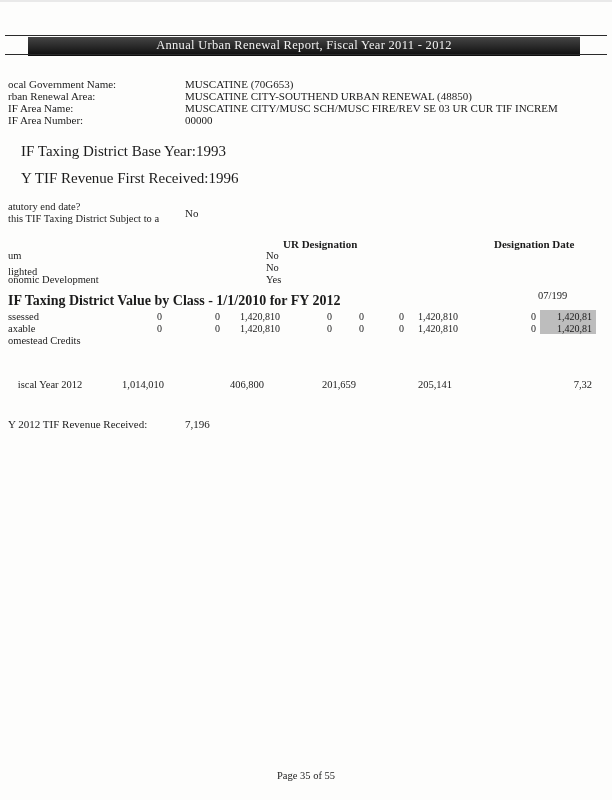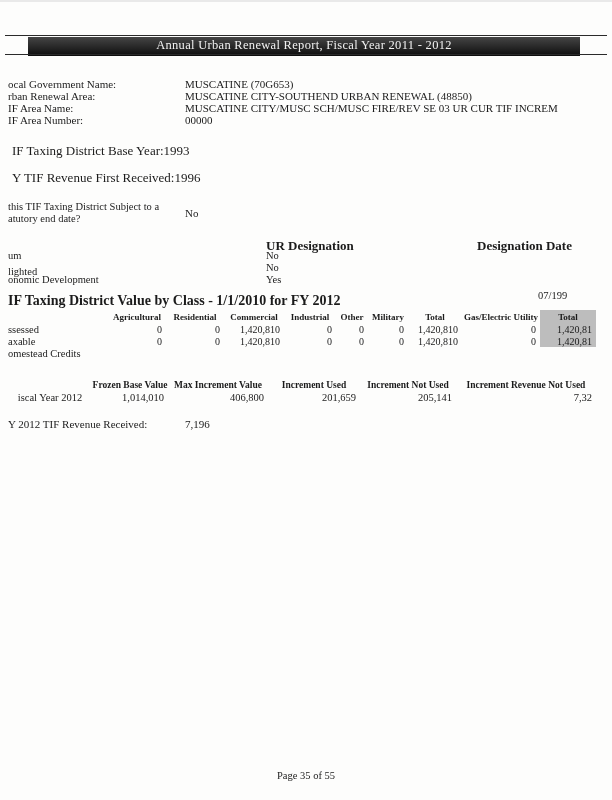--- a/index.html
+++ b/index.html
@@ -16,24 +16,24 @@
     position:absolute; left:28px; right:32px; top:35px; height:19px;
     background:linear-gradient(#454545,#0d0d0d);
     color:#f2f2f2; text-align:center; font-size:12.5px; line-height:17px;
     letter-spacing:0.3px;
   }
   .sec-title { position:absolute; left:8px; font-weight:bold; }
   .s1-title { top:58px; font-size:13px; }
   .s2-title { top:291px; font-size:14px; }
   .field-row { position:absolute; left:8px; font-size:11px; white-space:nowrap; }
   .field-row .lbl { display:inline-block; width:177px; }
-  .inline-pair { position:absolute; left:12px; font-size:13px; }
+  .inline-pair { position:absolute; left:21px; font-size:15px; }
   .statq { position:absolute; left:8px; top:199px; width:172px; font-size:10.5px; line-height:11.5px; }
   .stat-ans { position:absolute; left:185px; top:205px; font-size:11px; }
-  .des-h { position:absolute; top:236px; font-size:13px; font-weight:bold; }
+  .des-h { position:absolute; top:236px; font-size:11px; font-weight:bold;margin-left:17px; }
   .des-h1 { left:266px; }
   .des-h2 { left:477px; }
   .des-lbl { position:absolute; left:8px; font-size:10.5px; }
   .des-val { position:absolute; left:266px; font-size:10.5px; }
   .des-date { position:absolute; left:538px; font-size:10.5px; }
   table.grid { position:absolute; left:8px; width:588px; border-collapse:collapse; table-layout:fixed; }
   table.grid td { padding:0 4px 0 0; overflow:hidden; white-space:nowrap; }
   .class-table { top:308px; }
   .class-table td { font-size:10px; height:12px; }
   .class-table tr.thead td { font-size:9px; font-weight:bold; text-align:center; height:13px; padding:0; }
@@ -76,22 +76,22 @@
 
   <div class="inline-pair" style="top:141px">
     <span>IF Taxing District Base Year:</span><span>1993</span>
   </div>
 
   <div class="inline-pair" style="top:168px">
     <span>Y TIF Revenue First Received:</span><span>1996</span>
   </div>
 
   <div class="statq">
+    <div>atutory end date?</div>
     <div>this TIF Taxing District Subject to a</div>
-    <div>atutory end date?</div>
   </div>
   <div class="stat-ans">No</div>
 
   <div class="des-h des-h1">UR Designation</div>
   <div class="des-h des-h2">Designation Date</div>
 
   <div class="des-lbl" style="top:248px">um</div>
   <div class="des-val" style="top:248px">No</div>
 
   <div class="des-lbl" style="top:264px">lighted</div>
@@ -110,32 +110,20 @@
         <col style="width:58px">
         <col style="width:60px">
         <col style="width:52px">
       <col style="width:32px">
         <col style="width:40px">
         <col style="width:54px">
         <col style="width:78px">
         <col style="width:56px">
     </colgroup>
     <tbody>
-        <tr class="thead">
-      <td></td>
-      <td>Agricultural</td>
-      <td>Residential</td>
-      <td>Commercial</td>
-      <td>Industrial</td>
-      <td>Other</td>
-      <td>Military</td>
-      <td>Total</td>
-      <td>Gas/Electric Utility</td>
-      <td class="hl">Total</td>
-    </tr>
     <tr>
       <td class="rowlabel">ssessed</td>
       <td class="num">0</td>
       <td class="num">0</td>
       <td class="num">1,420,810</td>
       <td class="num">0</td>
       <td class="num">0</td>
       <td class="num">0</td>
       <td class="num">1,420,810</td>
       <td class="num">0</td>
@@ -171,28 +159,20 @@
   <table class="grid inc-table">
     <colgroup>
       <col style="width:84px">
         <col style="width:76px">
         <col style="width:100px">
         <col style="width:92px">
         <col style="width:96px">
         <col style="width:140px">
     </colgroup>
     <tbody>
-        <tr class="thead">
-      <td></td>
-      <td>Frozen Base Value</td>
-      <td>Max Increment Value</td>
-      <td>Increment Used</td>
-      <td>Increment Not Used</td>
-      <td>Increment Revenue Not Used</td>
-    </tr>
     <tr>
       <td class="rowlabel">iscal Year 2012</td>
       <td class="num">1,014,010</td>
       <td class="num">406,800</td>
       <td class="num">201,659</td>
       <td class="num">205,141</td>
       <td class="num">7,32</td>
     </tr>
   </tbody>
     </table>

